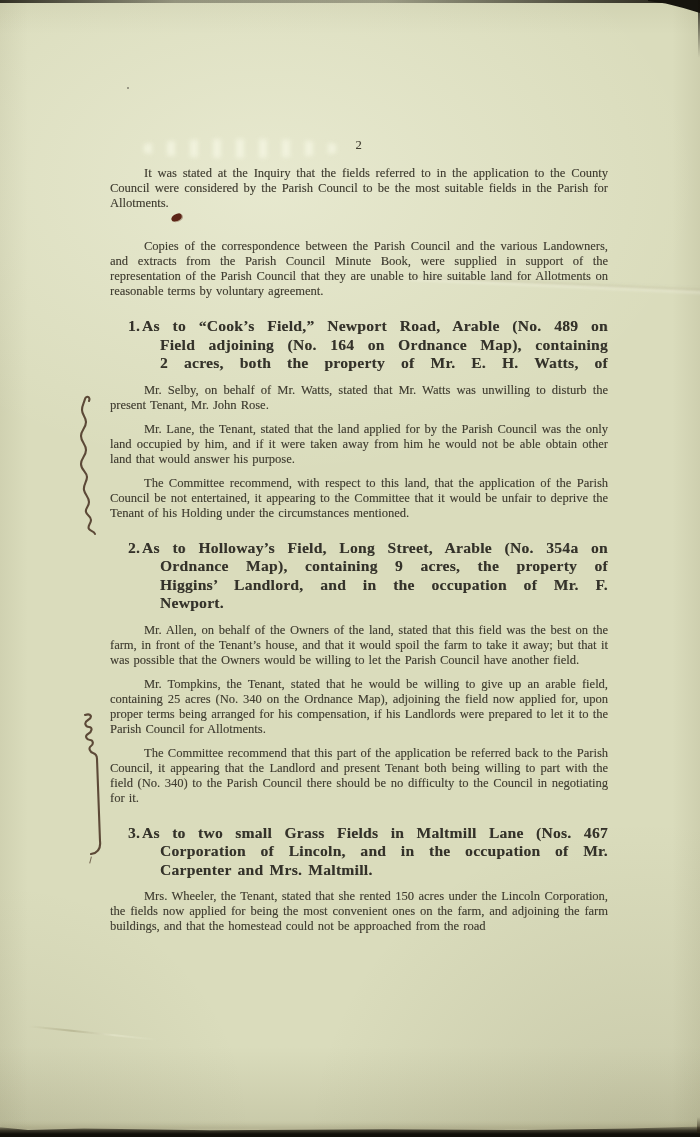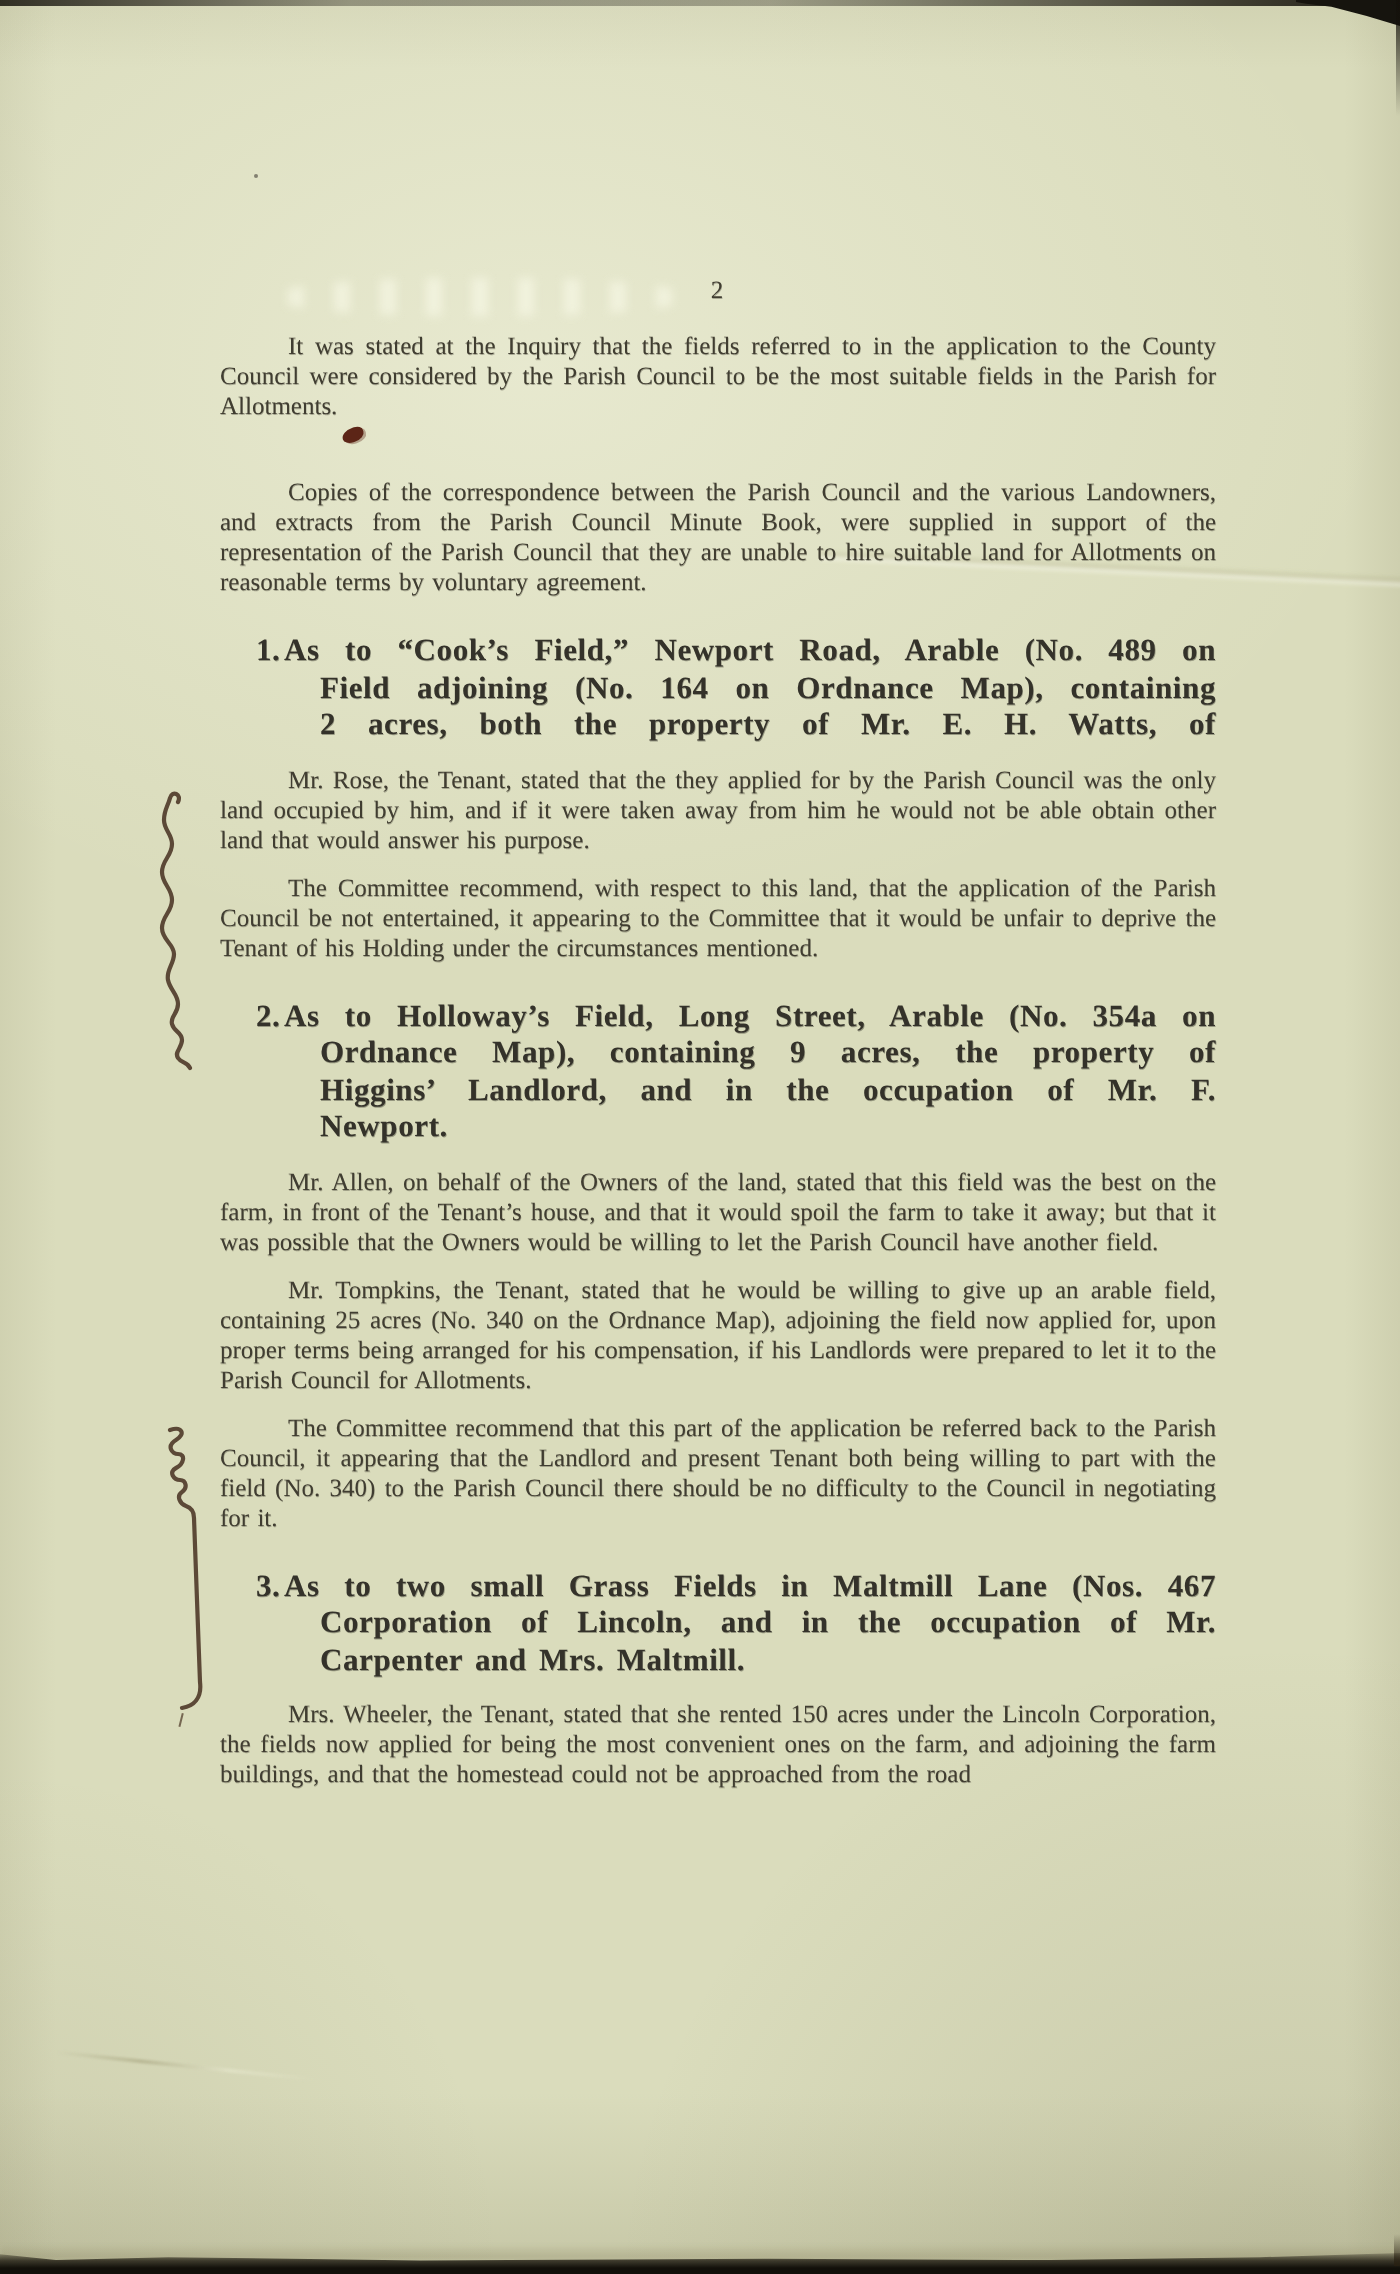--- a/index.html
+++ b/index.html
@@ -119,21 +119,22 @@
         <div class="para">Copies of the correspondence between the Parish Council and the various Landowners, and extracts from the Parish Council Minute Book, were supplied in support of the representation of the Parish Council that they are unable to hire suitable land for Allotments on reasonable terms by voluntary agreement.</div>
       </div>
     <div id="sections">
   <section class="section">
     <div class="heading">
             <div class="h-line first"><span class="h-num">1.</span>As to “Cook’s Field,” Newport Road, Arable (No. 489 on</div>
             <div class="h-line">Field adjoining (No. 164 on Ordnance Map), containing</div>
             <div class="h-line">2 acres, both the property of Mr. E. H. Watts, of</div>
           </div>
     <div class="sec-paras">
-            <div class="para">Mr. Rose, the Tenant, stated that the they applied for by the Parish Council was the only land occupied by him, and if it were taken away from him he would not be able obtain other land that would answer his purpose.</div>
+            <div class="para">Mr. Selby, on behalf of Mr. Watts, stated that Mr. Watts was unwilling to disturb the present Tenant, Mr. John Rose.</div>
+            <div class="para">Mr. Lane, the Tenant, stated that the land applied for by the Parish Council was the only land occupied by him, and if it were taken away from him he would not be able obtain other land that would answer his purpose.</div>
             <div class="para">The Committee recommend, with respect to this land, that the application of the Parish Council be not entertained, it appearing to the Committee that it would be unfair to deprive the Tenant of his Holding under the circumstances mentioned.</div>
           </div>
   </section>
 
   <section class="section">
     <div class="heading">
             <div class="h-line first"><span class="h-num">2.</span>As to Holloway’s Field, Long Street, Arable (No. 354a on</div>
             <div class="h-line">Ordnance Map), containing 9 acres, the property of</div>
             <div class="h-line">Higgins’ Landlord, and in the occupation of Mr. F.</div>
             <div class="h-line last">Newport.</div>

